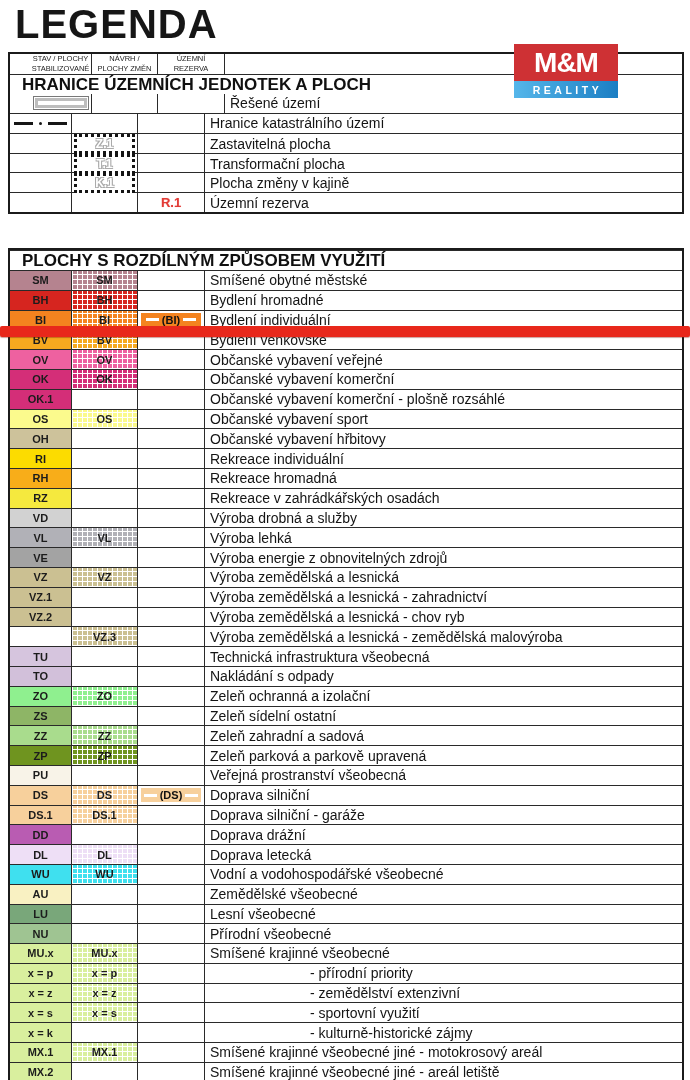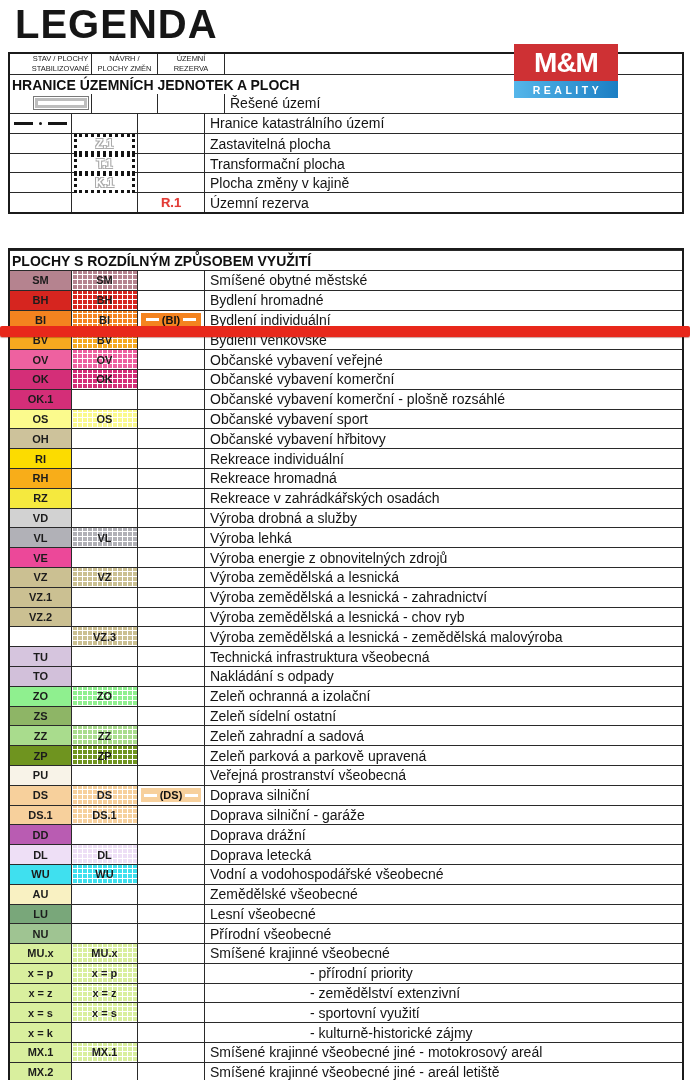--- a/index.html
+++ b/index.html
@@ -24,22 +24,22 @@
   #table2{top:248px;}
   .trow{display:grid;grid-template-columns:62px 66px 67px 1fr;border-top:1px solid #2a2a2a;}
   .tbl > .trow:first-child, #s1-rows > .trow:first-child{border-top:none;margin-left:20px;}
   #s1-rows > .trow, #s2-rows > .trow{border-top:1px solid #2a2a2a;}
   .tcell{border-right:1px solid #2a2a2a;box-sizing:border-box;position:relative;
     display:flex;align-items:center;justify-content:center;overflow:visible;}
   .c-label{justify-content:flex-start;padding-left:5px;border-right:none;}
   .hdr-row{height:20px;}
   .hdr{flex-direction:column;justify-content:center;font-size:7.5px;line-height:1.3;
     text-align:center;color:#222;}
-  .title-row{height:19px;border-top:1px solid #2a2a2a;font-weight:700;font-size:14px;
-    display:flex;align-items:center;padding-left:2px;color:#101010;}
+  .title-row{height:19px;border-top:1px solid #2a2a2a;font-weight:700;font-size:17px;
+    display:flex;align-items:center;padding-left:12px;color:#101010;}
   .r1{height:18.85px;}
   .r2{height:18.8px;}
   .code{font-size:11px;font-weight:700;color:#1c1c1c;white-space:nowrap;}
   .lbl{font-size:14px;color:#141414;white-space:nowrap;}
   .lbl.indent{margin-left:100px;}
   
   .grid-swatch{
     background-image:
       repeating-linear-gradient(0deg,#fff 0 1px,rgba(255,255,255,0) 1px 5px),
       repeating-linear-gradient(90deg,#fff 0 1px,rgba(255,255,255,0) 1px 5px);
@@ -383,21 +383,21 @@
         </div>
     <div class="tcell c-rez">
       
     </div>
     <div class="tcell c-label">
           <span class="lbl">Výroba lehká</span>
         </div>
   </div>
 
   <div class="trow r2">
-    <div class="tcell c-stab" style="background-color: #ec4899;">
+    <div class="tcell c-stab" style="background-color: #a3a3a3;">
           <span class="code">VE</span>
         </div>
     <div class="tcell c-navrh">
           <span class="code"></span>
         </div>
     <div class="tcell c-rez">
       
     </div>
     <div class="tcell c-label">
           <span class="lbl">Výroba energie z obnovitelných zdrojů</span>

